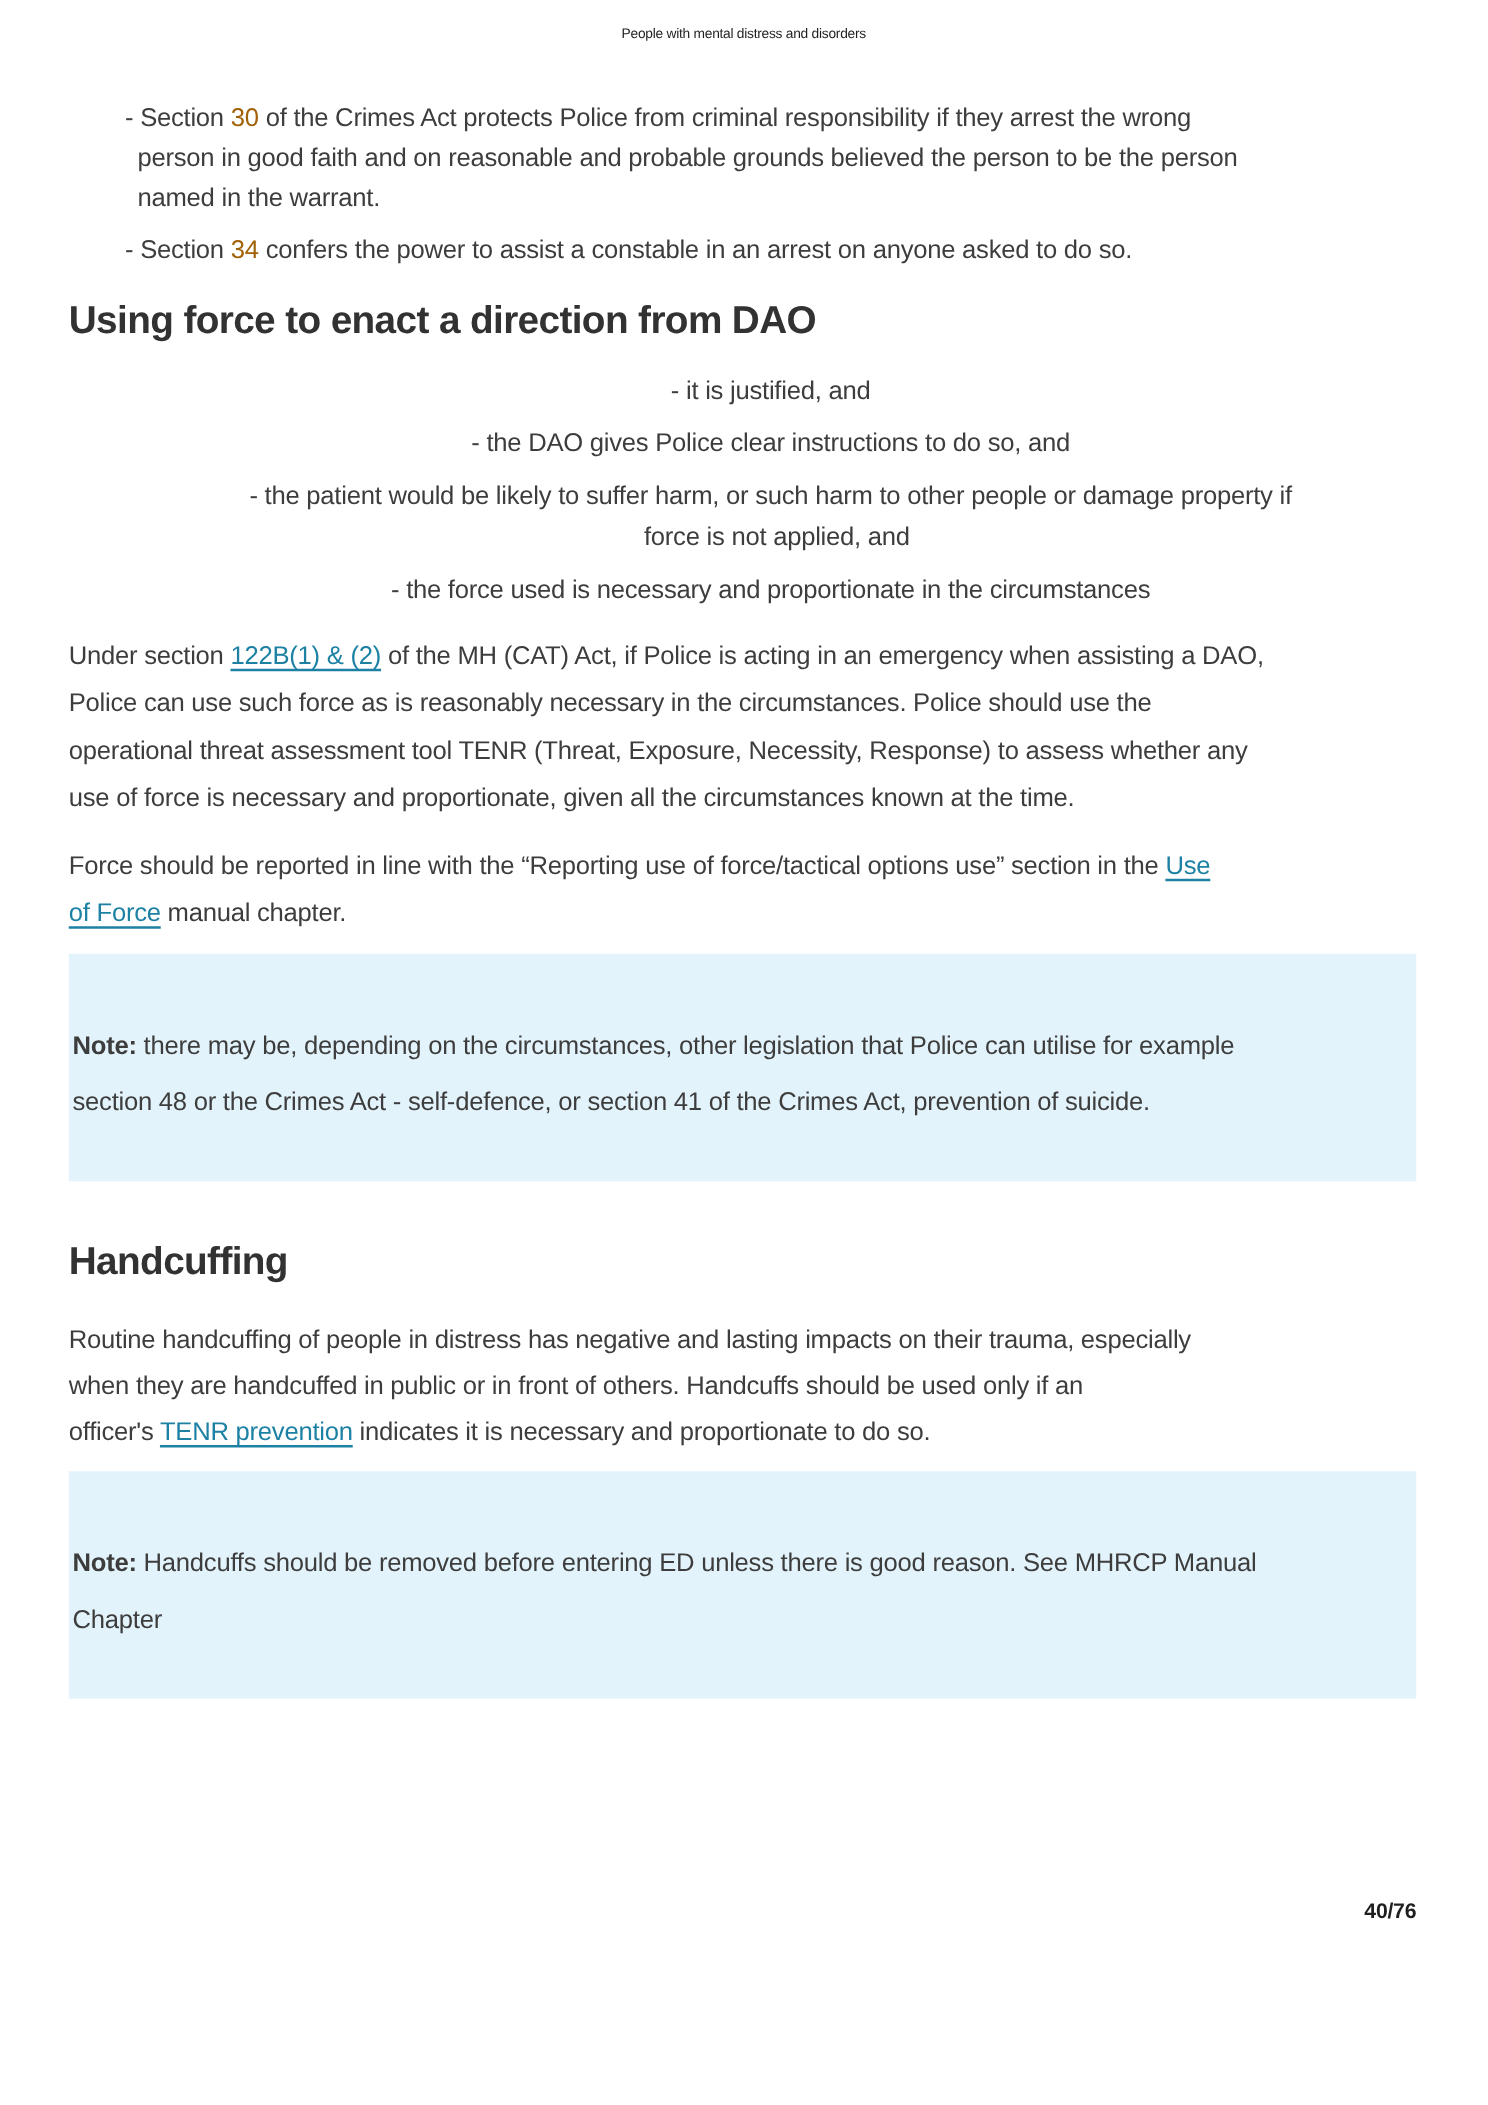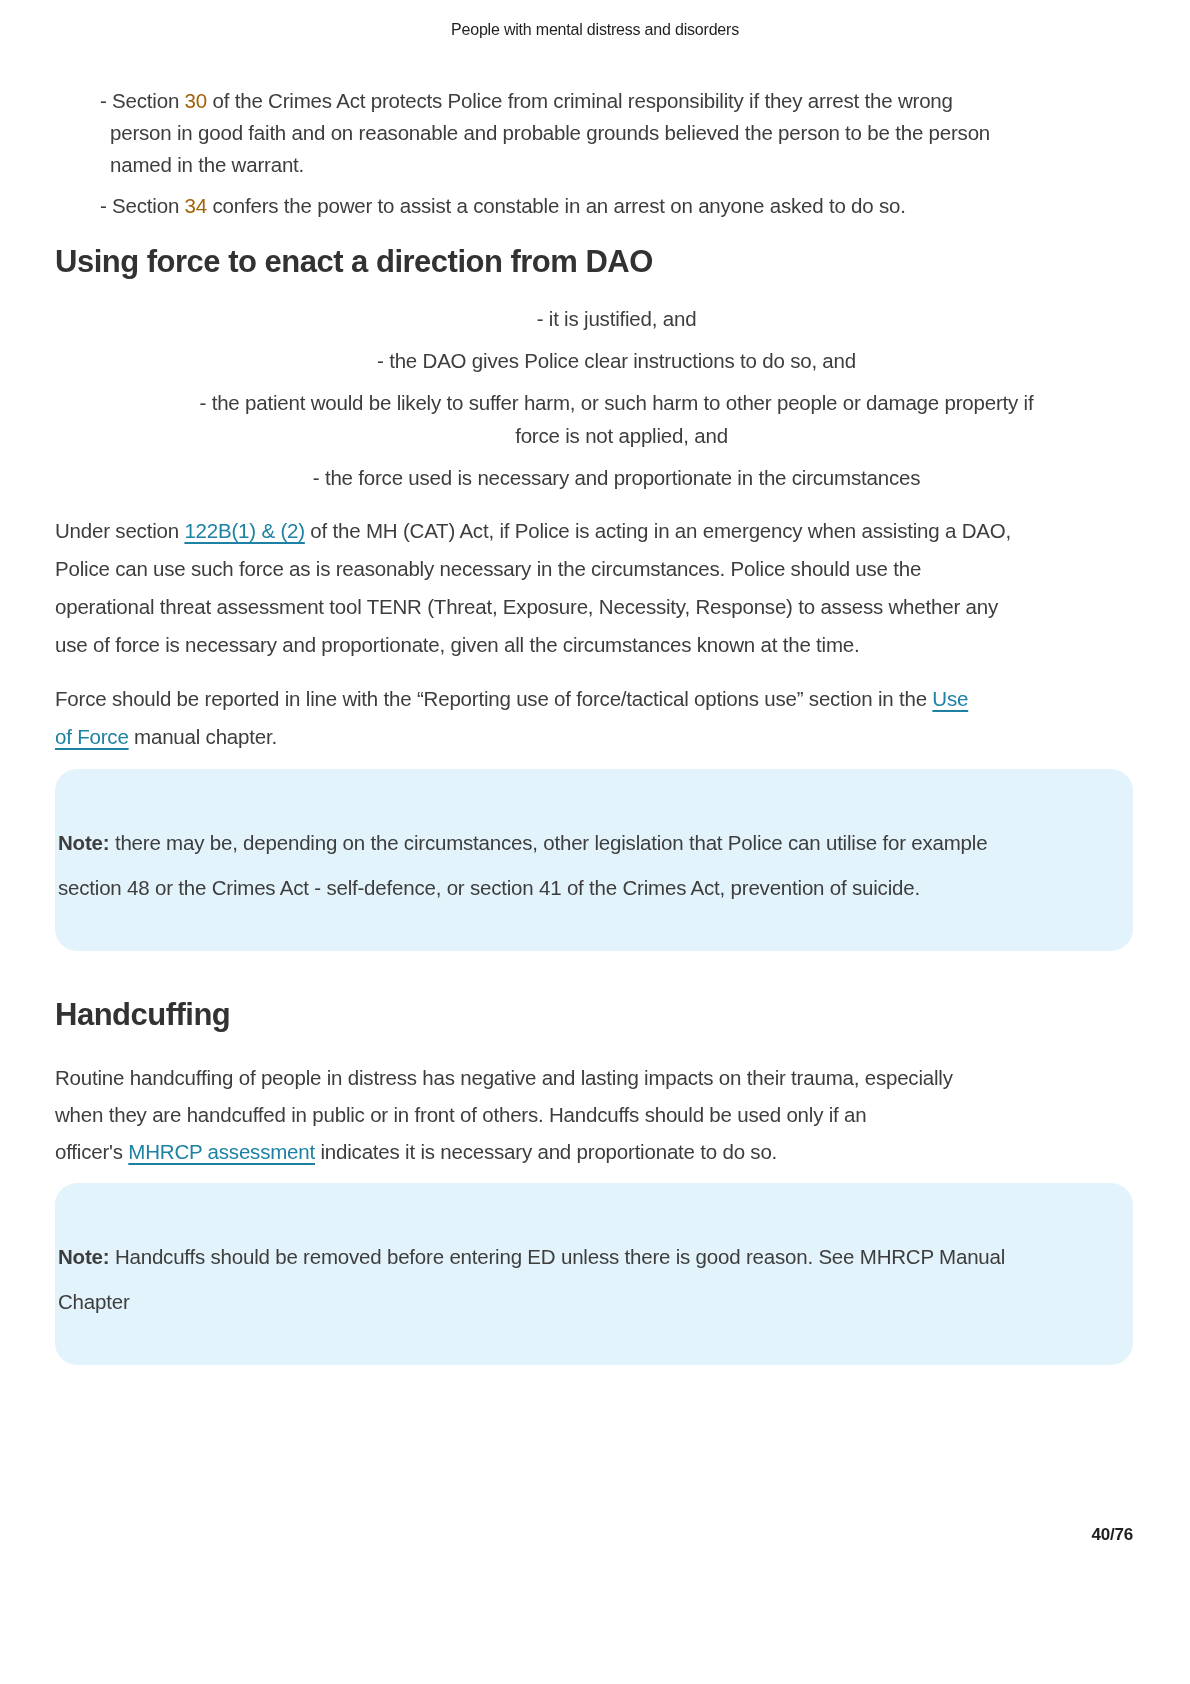--- a/index.html
+++ b/index.html
@@ -5,21 +5,21 @@
   html, body { margin: 0; padding: 0; }
   body {
     width: 1190px; height: 1684px;
     background: #ffffff;
     font-family: "Liberation Sans", sans-serif;
     color: #3d3d3d;
     overflow: hidden;
   }
   .page-header {
     padding-top: 21px;
-    font-size: 16px;
+    font-size: 11px;
     text-align: center;
     color: #1f1f1f;
     letter-spacing: -0.2px;
   }
   .content {
     margin-left: 55px;
     width: 1078px;
     font-size: 20.5px;
     letter-spacing: -0.2px;
   }
@@ -63,21 +63,20 @@
     white-space: pre-line;
   }
   #emergency-para { margin-top: 18px; }
   #handcuffing-para { margin-top: 24px; line-height: 37px; }
   .note-box {
     background: #e3f3fb;
     margin-top: 13px;
     padding: 51px 20px 41px 3px;
     line-height: 45px;
     white-space: pre-line;
-    border-radius: 22px;
   }
   .note-label { font-weight: 700; }
   .page-footer {
     margin-top: 160px;
     text-align: right;
     padding-right: 57px;
     font-size: 17px;
     color: #1f1f1f;
     letter-spacing: -0.2px;
     font-weight: bold;
@@ -118,21 +117,21 @@
     <p class="para" id="reporting-para"><span>Force should be reported in line with the “Reporting use of force/tactical options use” section in the </span><a class="doc-link">Use
 of Force</a><span> manual chapter.</span></p>
 
     <div class="note-box"><span class="note-label">Note:</span><span> there may be, depending on the circumstances, other legislation that Police can utilise for example
 section 48 or the Crimes Act - self-defence, or section 41 of the Crimes Act, prevention of suicide.</span></div>
 
     <h1 class="doc-h1" id="handcuffing-heading">Handcuffing</h1>
 
     <p class="para" id="handcuffing-para"><span>Routine handcuffing of people in distress has negative and lasting impacts on their trauma, especially
 when they are handcuffed in public or in front of others. Handcuffs should be used only if an
-officer's </span><a class="doc-link">MHRCP assessment</a><span> indicates it is necessary and proportionate to do so.</span></p>
+officer's </span><a class="doc-link">TENR prevention</a><span> indicates it is necessary and proportionate to do so.</span></p>
 
     <div class="note-box"><span class="note-label">Note:</span><span> Handcuffs should be removed before entering ED unless there is good reason. See MHRCP Manual
 Chapter</span></div>
 
   </div>
 
   <div class="page-footer">40/76</div>
 
 </div>
 

